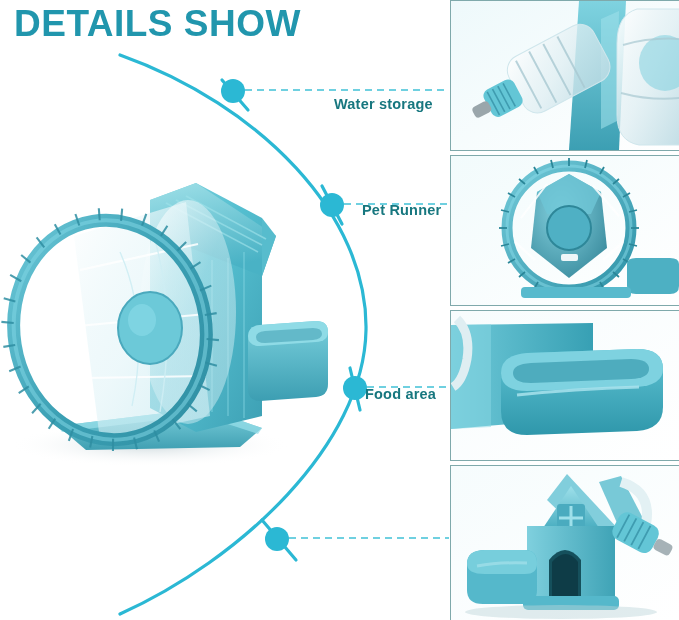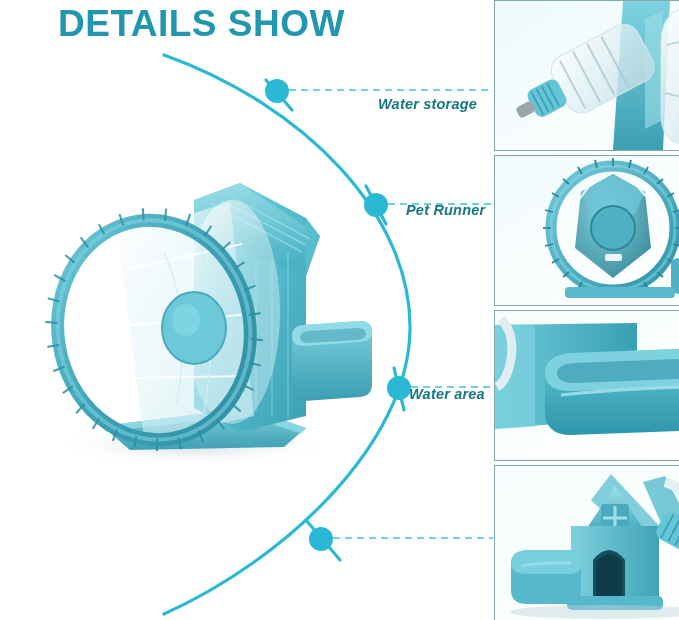--- a/index.html
+++ b/index.html
@@ -1,35 +1,35 @@
 <!DOCTYPE html>
 <html><head>
 <meta charset="utf-8">
 <style>
   html,body{margin:0;padding:0;}
   body{
     width:679px;height:620px;background:#ffffff;
     font-family:"Liberation Sans", sans-serif;
     overflow:hidden;position:relative;
   }
-  #page{position:absolute;inset:0;width:593px;height:620px;background:#fff;margin-left:44px;}
+  #page{position:absolute;inset:0;width:593px;height:620px;background:#fff;}
 
   
   .title{
     position:absolute;left:14px;top:2px;
     font-size:37px;font-weight:bold;letter-spacing:0.5px;
     color:#2196ad;white-space:nowrap;line-height:44px;
   }
 
   
   .overlay{position:absolute;left:0;top:0;width:679px;height:620px;pointer-events:none;}
 
   .calloutlabel{
     position:absolute;font-size:14.5px;font-weight:bold;color:#17777f;
-    white-space:nowrap;letter-spacing:.2px;font-style:italic;
+    white-space:nowrap;letter-spacing:.2px;
   }
 
   
   .mainphoto{position:absolute;left:0px;top:140px;width:330px;height:340px;}
 
   
   .panel{
     position:absolute;left:450px;width:229px;
     border:1px solid #7fa9ab;background:#f3fbfc;overflow:hidden;
   }
@@ -184,21 +184,21 @@
     </g>
 
     <circle cx="233" cy="91" r="12" fill="#2bb8d4"></circle>
     <circle cx="332" cy="205" r="12" fill="#2bb8d4"></circle>
     <circle cx="355" cy="388" r="12" fill="#2bb8d4"></circle>
     <circle cx="277" cy="539" r="12" fill="#2bb8d4"></circle>
   </svg>
 
   <div class="calloutlabel" style="left:334px;top:96px;">Water storage</div>
   <div class="calloutlabel" style="left:362px;top:202px;">Pet Runner</div>
-  <div class="calloutlabel" style="left:365px;top:386px;">Water area</div>
+  <div class="calloutlabel" style="left:365px;top:386px;">Food area</div>
 
   <div class="panel p1">
     <svg viewBox="0 0 229 149" preserveAspectRatio="none" aria-hidden="true">
       <defs>
         <linearGradient id="bgA" x1="0" y1="0" x2="1" y2="1">
           <stop offset="0" stop-color="#eef9fb"></stop>
             <stop offset="1" stop-color="#ffffff"></stop>
         </linearGradient>
         <linearGradient id="glassA" x1="0" y1="0" x2="1" y2="1">
           <stop offset="0" stop-color="#ffffff" stop-opacity="0.95"></stop>

